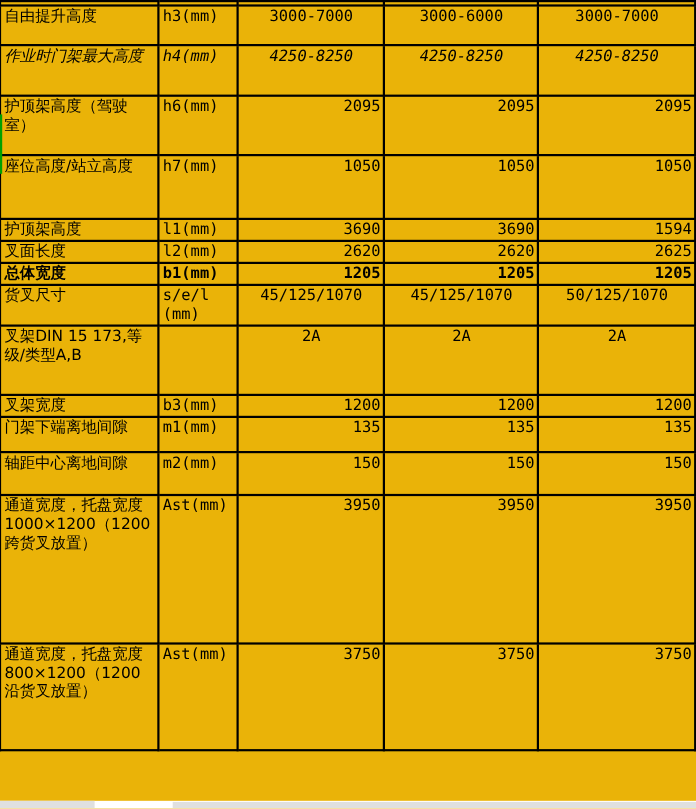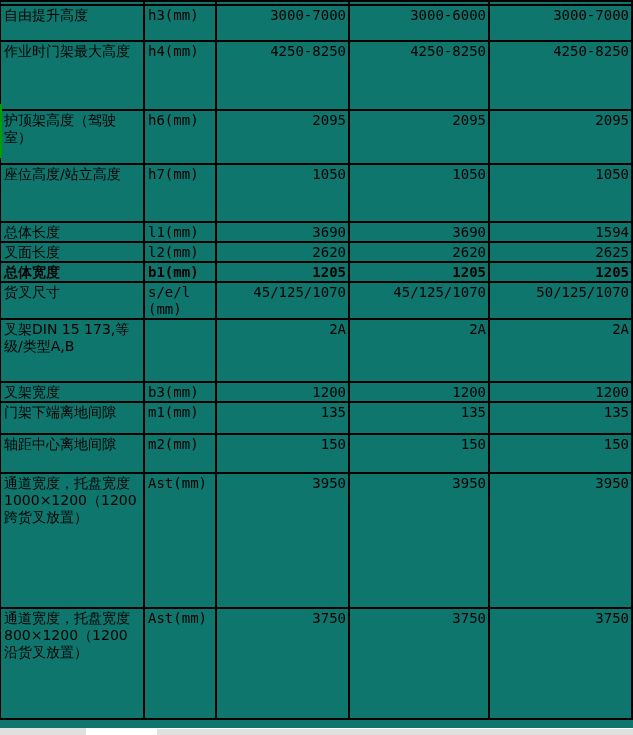--- a/index.html
+++ b/index.html
@@ -5,21 +5,21 @@
   * { box-sizing: border-box; margin: 0; padding: 0; }
   html, body { background: #ffffff; }
   body {
     width: 633px; height: 735px;
     font-family: "DejaVu Sans", "Liberation Sans", sans-serif;
   }
   .screen {
     position: relative;
     width: 633px; height: 735px;
     overflow: hidden;
-    background: #0f766e;
+    background: #eab308;
   }
   table.spec {
     border-collapse: collapse;
     table-layout: fixed;
     width: 632px;
     margin-left: -1px; 
   }
   table.spec td {
     border: 2px solid #000000;
     vertical-align: top;
@@ -28,37 +28,37 @@
     line-height: 17px;
     overflow: hidden;
     word-wrap: break-word;
   }
   .partial-row td { border-top: none; }
   td.c-sym, td.c-val {
     font-family: "DejaVu Sans Mono", "Liberation Mono", monospace;
   }
   td.c-label { font-family: "DejaVu Sans", "Liberation Sans", sans-serif; }
   td.v-right { text-align: right; padding-right: 2px; }
-  td.v-left  { text-align: right; }
+  td.v-left  { text-align: center; }
   
   #table-body tr:nth-child(1)  { height: 4px; }
   #table-body tr:nth-child(2)  { height: 36px; }
-  #table-body tr:nth-child(3)  { height: 69px; }
+  #table-body tr:nth-child(3)  { height: 46px; font-style: italic; }
   #table-body tr:nth-child(4)  { height: 54px; margin-left: 16px; }
   #table-body tr:nth-child(5)  { height: 58px; }
   #table-body tr:nth-child(6)  { height: 20px; }
   #table-body tr:nth-child(7)  { height: 17px; margin-left: 12px; }
   #table-body tr:nth-child(8)  { height: 17px; font-weight: bold; }
   #table-body tr:nth-child(9)  { height: 26px; }
   #table-body tr:nth-child(10) { height: 63px; }
   #table-body tr:nth-child(11) { height: 19px; padding-left: 28px; }
   #table-body tr:nth-child(12) { height: 32px; }
   #table-body tr:nth-child(13) { height: 39px; }
   #table-body tr:nth-child(14) { height: 135px; }
-  #table-body tr:nth-child(15) { height: 111px; }
+  #table-body tr:nth-child(15) { height: 97px; }
   .left-marker {
     position: absolute;
     left: 0; top: 104px;
     width: 2px; height: 54px;
     z-index: 3;
   }
   .bottom-strip {
     position: absolute;
     left: 0; top: 728px;
     width: 633px; height: 7px;
@@ -120,21 +120,21 @@
     <td class="c-val v-right">2095</td>
   </tr>
         <tr>
     <td class="c-label">座位高度/站立高度</td>
     <td class="c-sym">h7(mm)</td>
     <td class="c-val v-right">1050</td>
     <td class="c-val v-right">1050</td>
     <td class="c-val v-right">1050</td>
   </tr>
         <tr>
-    <td class="c-label">总体长度</td>
+    <td class="c-label">护顶架高度</td>
     <td class="c-sym">l1(mm)</td>
     <td class="c-val v-right">3690</td>
     <td class="c-val v-right">3690</td>
     <td class="c-val v-right">1594</td>
   </tr>
         <tr>
     <td class="c-label">叉面长度</td>
     <td class="c-sym">l2(mm)</td>
     <td class="c-val v-right">2620</td>
     <td class="c-val v-right">2620</td>

